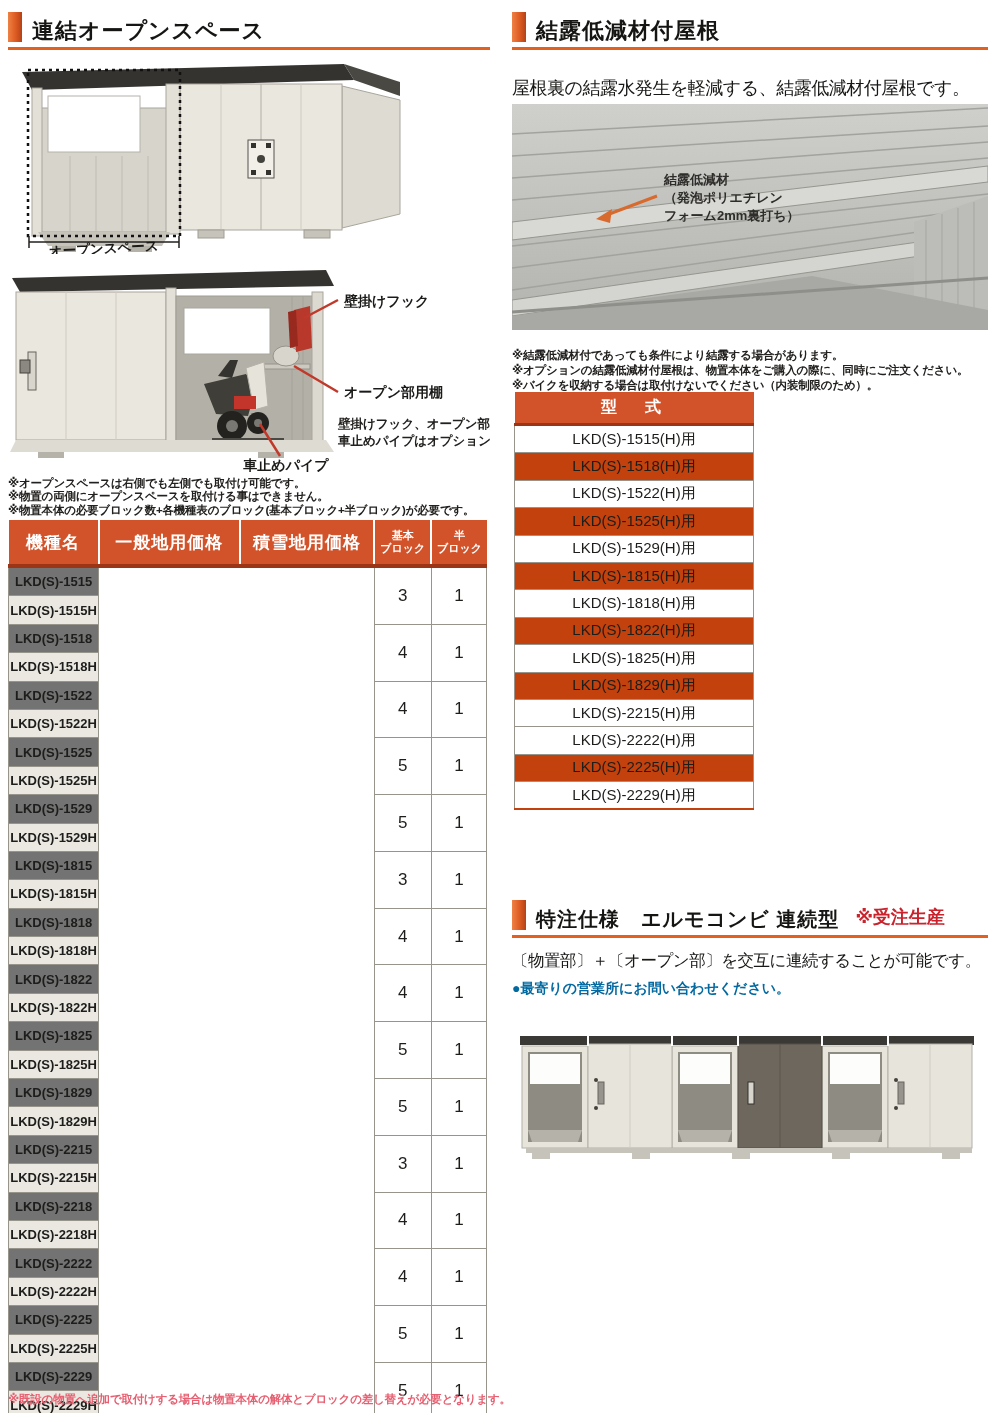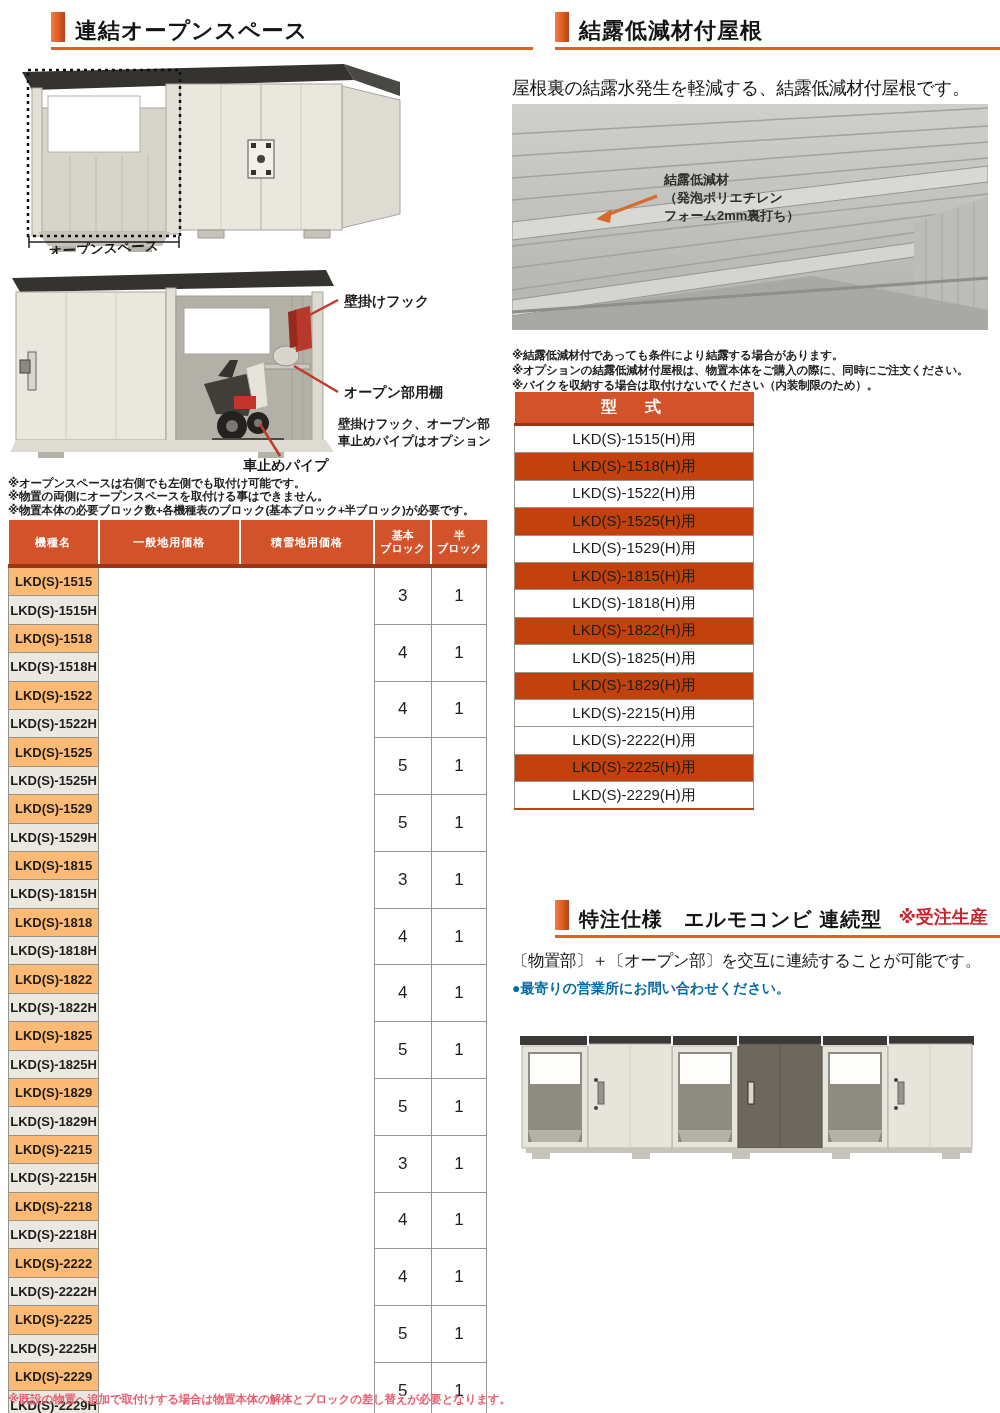--- a/index.html
+++ b/index.html
@@ -4,45 +4,45 @@
 <style>
   html,body { margin:0; padding:0; }
   body {
     width:1000px; height:1413px; background:#ffffff; position:relative;
     font-family:"Liberation Sans","DejaVu Sans",sans-serif; color:#1d1d1b;
     -webkit-font-smoothing:antialiased;
   }
   .abs { position:absolute; }
 
   
-  .sec-head { display:flex; align-items:flex-end; gap:10px; border-bottom:3px solid #e4601f; padding-bottom:5px;margin-left:43px; }
+  .sec-head { display:flex; align-items:flex-end; gap:10px; border-bottom:3px solid #e4601f; padding-bottom:5px; }
   .sec-bar { width:14px; height:30px; flex:0 0 14px;
              background:linear-gradient(90deg,#ef8145 0%,#dd5b22 55%,#b24318 100%); }
   .sec-title { font-size:22px; font-weight:bold; letter-spacing:1px; color:#151513; line-height:1.05; }
   .sec-badge { font-size:18px; font-weight:bold; color:#c9242e; margin-left:6px; padding-bottom:1px; }
 
   .note-block { font-size:11.5px; font-weight:bold; line-height:1.16; color:#22211f; letter-spacing:-0.2px; }
   .note-block .note-line { white-space:nowrap; }
   #right-notes { line-height:1.3; }
 
   .intro-text { font-size:18px; color:#171715; letter-spacing:-0.5px; white-space:nowrap; }
   .plain-text { font-size:16.5px; color:#171715; letter-spacing:-0.5px; white-space:nowrap; }
   .bullet-text { font-size:14px; font-weight:bold; color:#0369a1; white-space:nowrap; }
   .footnote { font-size:11.5px; font-weight:bold; color:#e75f70; white-space:nowrap; letter-spacing:-0.2px; }
 
   
   table.lt { border-collapse:collapse; table-layout:fixed; width:479px; }
   table.lt thead th { background:#d2532a; color:#fff; font-weight:bold; height:44px;
                       border-bottom:4px solid #9c3416; border-left:2px solid #fff; padding:0; }
   table.lt thead th:first-child { border-left:none; }
-  table.lt thead th.big { font-size:11px; letter-spacing:1px; }
+  table.lt thead th.big { font-size:17px; letter-spacing:1px; }
   table.lt thead th.small div { font-size:11px; line-height:1.2; }
   table.lt tbody td { height:27.4px; padding:0; }
   table.lt td.name { border:1px solid #97948c; font-size:13px; font-weight:bold; text-align:center;
-                     background:#fdba74; color:#1d1d1b; }
+                     background:#737373; color:#1d1d1b; }
   table.lt td.name.alt { background:#eae8e1; }
   table.lt td.price-area { background:#fff; border-left:1px solid #97948c; border-right:1px solid #97948c;
                            border-bottom:2px solid #55534e; }
   table.lt td.num { border:1px solid #97948c; font-size:17px; text-align:center; background:#fff; }
   table.lt tbody tr:last-child td { border-bottom:2px solid #55534e; }
 
   
   table.rt { border-collapse:collapse; table-layout:fixed; width:240px; }
   table.rt th { background:#d2532a; color:#fff; font-weight:bold; font-size:16px; height:31px;
                 letter-spacing:6px; border-bottom:3px solid #9c3416; padding:0; }

